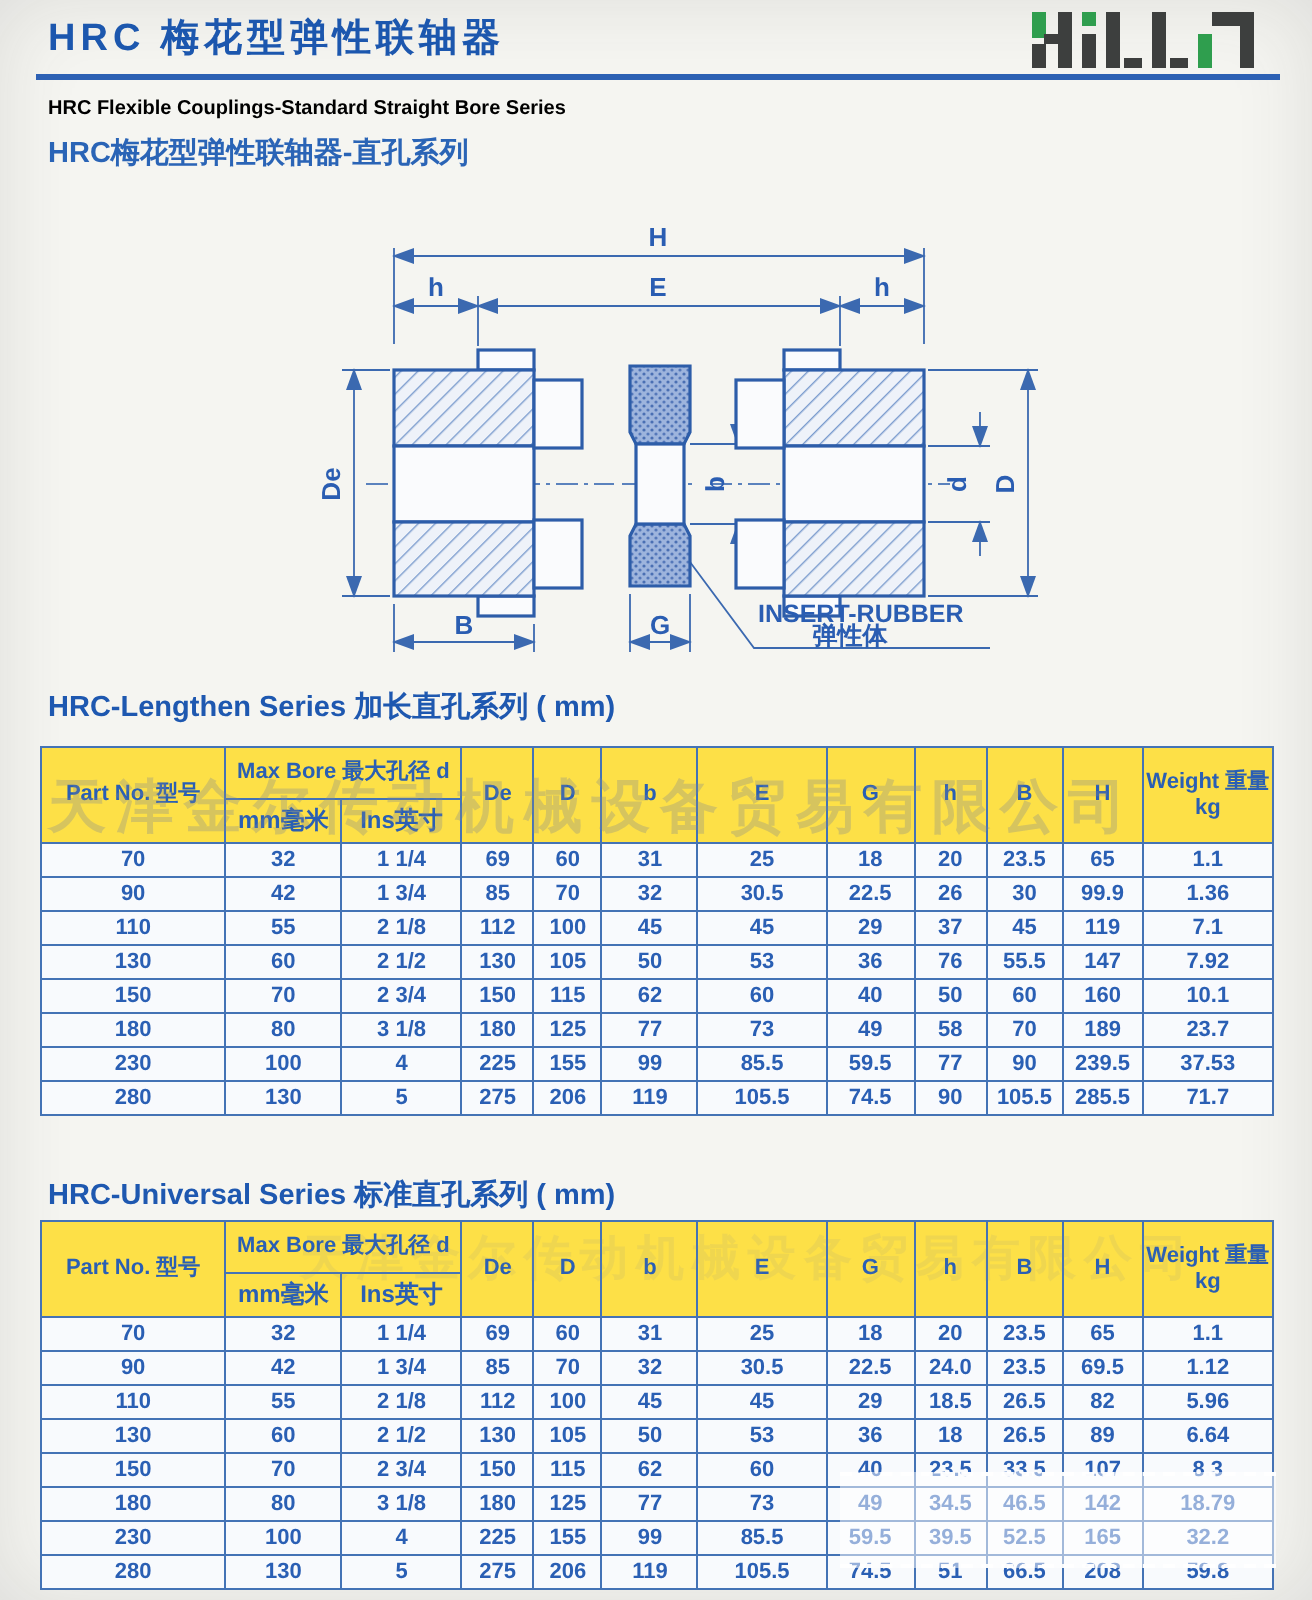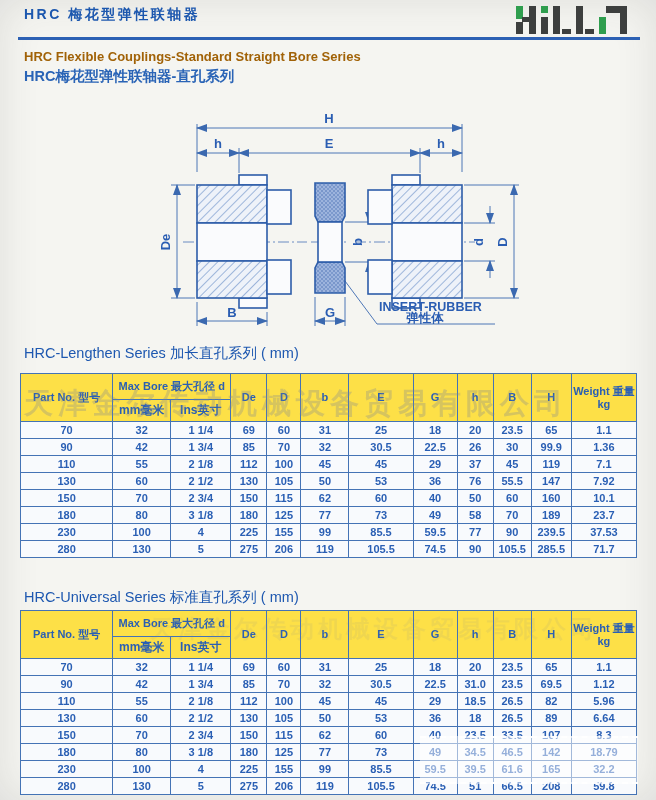--- a/index.html
+++ b/index.html
@@ -5,41 +5,41 @@
   html,body{margin:0;padding:0;}
   body{
     width:656px;height:800px;
     background:#f5f5f1;
     font-family:"Liberation Sans","DejaVu Sans",sans-serif;
     position:relative;overflow:hidden;
   }
   .page{position:absolute;inset:0;box-shadow:inset 0 0 40px rgba(60,60,60,.12);}
   .main-title{
     position:absolute;left:24px;top:6px;
-    font-size:14px;font-weight:bold;letter-spacing:2.5px;
+    font-size:19px;font-weight:bold;letter-spacing:2.5px;
     color:#1c57ae;white-space:nowrap;
   }
   .head-rule{
     position:absolute;left:18px;top:37px;width:622px;height:3px;
     background:#2d61b4;
   }
   .sub-en{
     position:absolute;left:24px;top:49px;
-    font-size:13px;font-weight:bold;color:#a16207;white-space:nowrap;
+    font-size:10px;font-weight:bold;color:#000000;white-space:nowrap;
   }
   .sub-zh{
     position:absolute;left:24px;top:67px;
     font-size:14.5px;font-weight:600;color:#2a64b6;white-space:nowrap;text-align:center;
   }
   .logo{position:absolute;top:5px;right:22px;}
   .sr{position:absolute;width:1px;height:1px;overflow:hidden;clip:rect(0 0 0 0);}
   .diagram{position:absolute;left:25px;top:106px;}
   .sect-title{
     position:absolute;left:24px;
-    font-size:14.5px;font-weight:normal;color:#1e58b0;white-space:nowrap;
+    font-size:14.5px;font-weight:bold;color:#1e58b0;white-space:nowrap;
   }
   .sect-title.t1{top:344px;}
   .sect-title.t2{top:588px;text-align:center;}
   table.spec{
     position:absolute;left:20px;width:617px;
     border-collapse:collapse;table-layout:fixed;
     background:#f8fafd;
   }
   table.spec.t1{top:373px;}
   table.spec.t2{top:610px;}
@@ -415,21 +415,21 @@
         </tr>
         <tr>
           <td>90</td>
           <td>42</td>
           <td>1 3/4</td>
           <td>85</td>
           <td>70</td>
           <td>32</td>
           <td>30.5</td>
           <td>22.5</td>
-          <td>31.0</td>
+          <td>24.0</td>
           <td>23.5</td>
           <td>69.5</td>
           <td>1.12</td>
         </tr>
         <tr>
           <td>110</td>
           <td>55</td>
           <td>2 1/8</td>
           <td>112</td>
           <td>100</td>
@@ -486,21 +486,21 @@
         <tr>
           <td>230</td>
           <td>100</td>
           <td>4</td>
           <td>225</td>
           <td>155</td>
           <td>99</td>
           <td>85.5</td>
           <td>59.5</td>
           <td>39.5</td>
-          <td>61.6</td>
+          <td>52.5</td>
           <td>165</td>
           <td>32.2</td>
         </tr>
         <tr>
           <td>280</td>
           <td>130</td>
           <td>5</td>
           <td>275</td>
           <td>206</td>
           <td>119</td>

